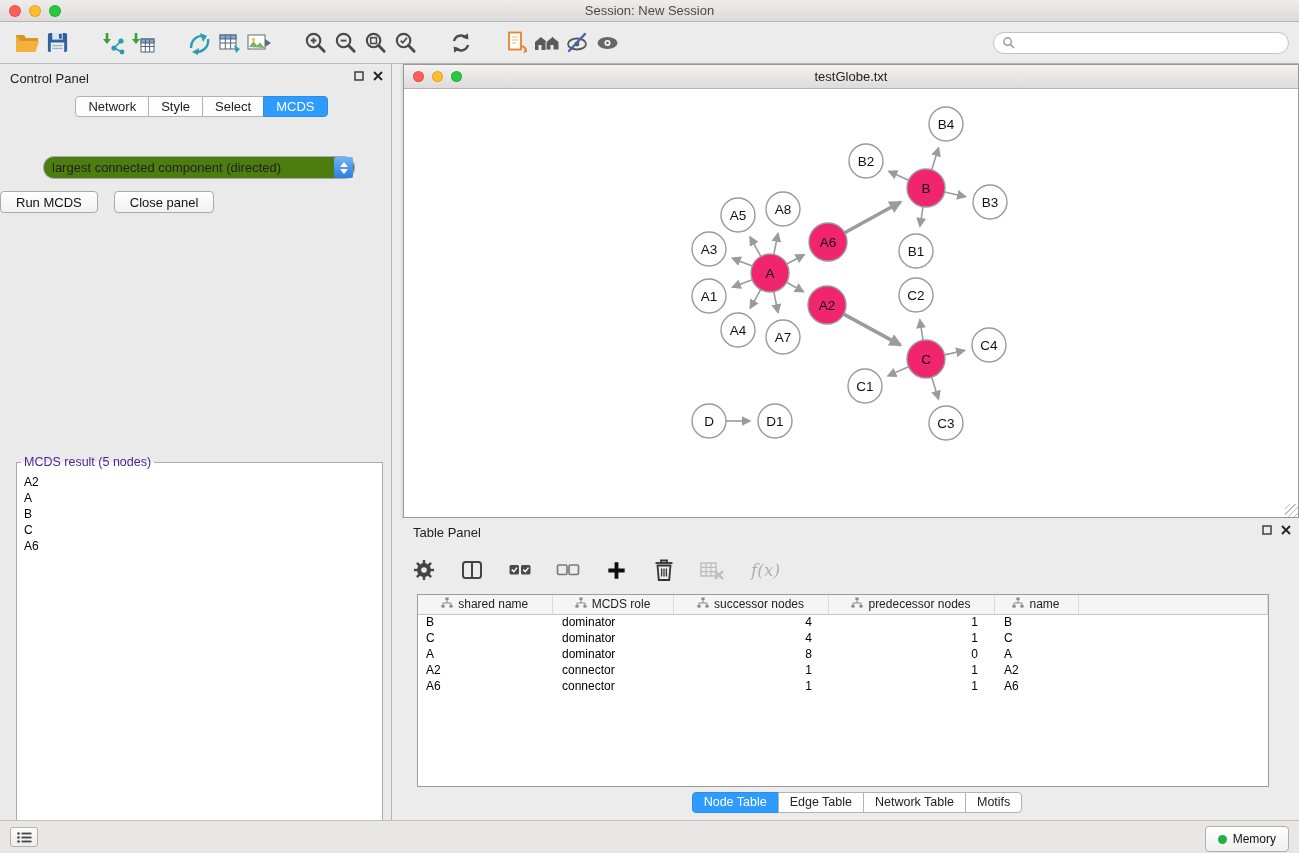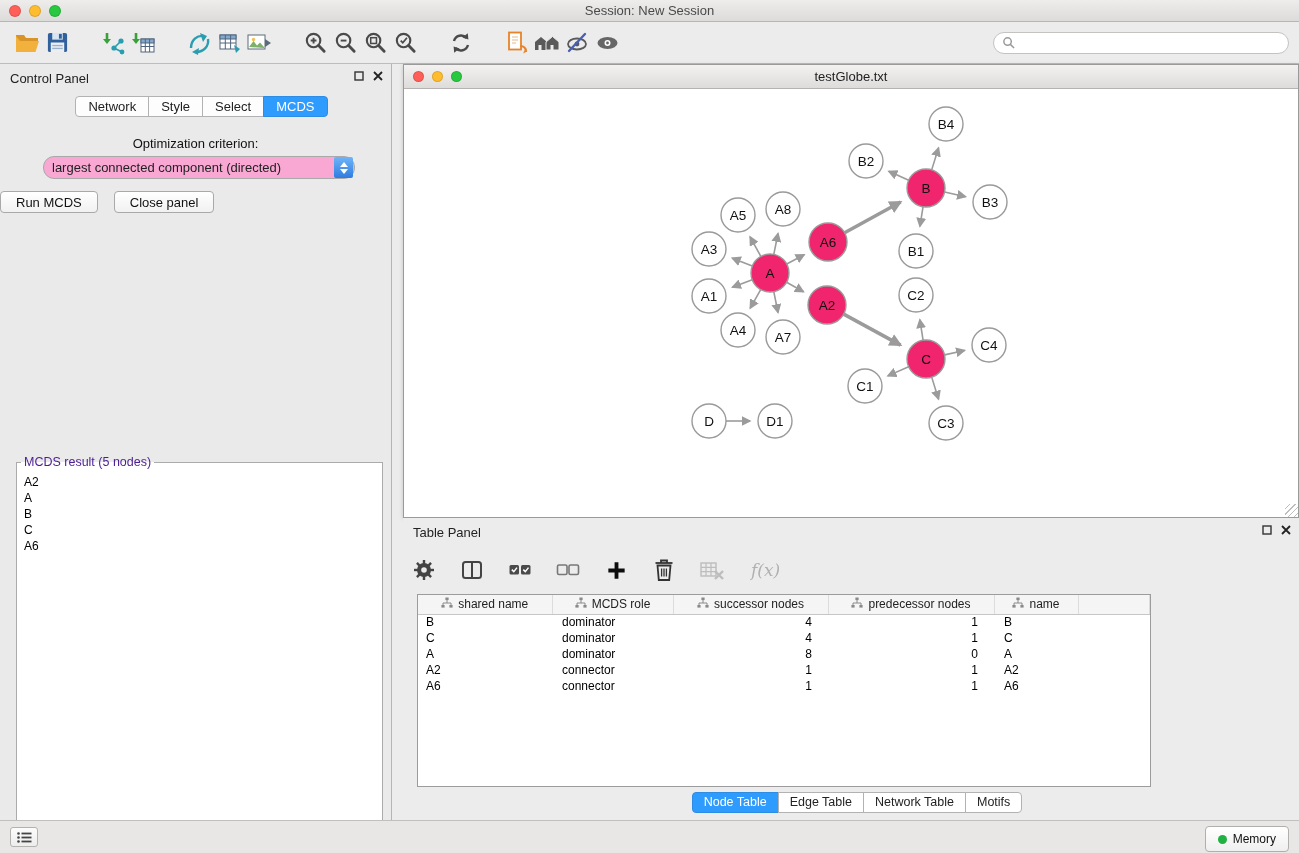--- a/index.html
+++ b/index.html
@@ -25,21 +25,21 @@
   .control-panel{position:absolute;left:0;top:64px;width:392px;height:756px;background:#eaeaea;border-right:1px solid #b5b5b5}
   .panel-head{position:absolute;left:0;top:0;width:100%;height:26px}
   .panel-head .ph-title{position:absolute;left:10px;top:7px;font-size:13px;color:#222}
   .panel-head .ph-icons{position:absolute;right:8px;top:7px;display:flex;gap:9px;align-items:center}
   .cp-tabs{position:absolute;left:0;top:32px;width:100%;display:flex;justify-content:center}
   .seg-tab{border:1px solid #b2b2b2;background:#fdfdfd;padding:2px 12px;font-size:13px;margin-left:-1px;color:#222;line-height:15px}
   .seg-tab:first-child{border-radius:4px 0 0 4px;margin-left:12px}
   .seg-tab:last-child{border-radius:0 4px 4px 0}
   .seg-tab.active{background:#2e9cff;border-color:#2d8ce4;color:#fff}
   .opt-label{position:absolute;left:0;top:72px;width:100%;text-align:center;font-size:13px;color:#111}
-  .combo{position:absolute;left:43px;top:92px;width:312px;height:23px;background:#f9a8d4;border:1px solid #a9a9a9;border-radius:11px;display:flex;align-items:center}
+  .combo{position:absolute;left:43px;top:92px;width:312px;height:23px;background:#4d7c0f;border:1px solid #a9a9a9;border-radius:11px;display:flex;align-items:center}
   .combo .combo-text{flex:1;padding-left:8px;font-size:13px;white-space:nowrap;overflow:hidden}
   .combo .stepper{width:19px;height:21px;border-radius:2px;background:linear-gradient(#6fb4f9,#2f7ce0);margin-right:1px;display:flex;flex-direction:column;align-items:center;justify-content:center;gap:2px}
   .cp-buttons{position:absolute;left:0;top:127px;width:100%;display:flex;gap:16px}
   .mac-btn{height:22px;padding:0 15px;border:1px solid #a9a9a9;border-radius:4px;background:linear-gradient(#ffffff,#f1f1f1);font-size:13px;font-family:"Liberation Sans",sans-serif;color:#111}
   .result-box{position:absolute;left:16px;top:391px;width:367px;height:409px;border:1px solid #ababab;background:#fff}
   .result-box legend{font-size:12.5px;color:#4c1d95;margin-left:4px;padding:0 3px;background:transparent}
   .result-list{position:absolute;left:3px;top:3px;right:3px;bottom:3px;background:#fff;overflow:hidden;padding:2px 0 0 4px}
   .result-item{font-size:12px;line-height:16px;color:#000}
 
   
@@ -51,21 +51,21 @@
   .net-canvas svg{position:absolute;left:0;top:0}
   .node-label{font-family:"Liberation Sans",sans-serif;font-size:13.5px;fill:#111;pointer-events:none}
   .resize-grip{position:absolute;right:0;bottom:0;width:13px;height:13px;background:
     repeating-linear-gradient(135deg,transparent 0 3px,#bdbdbd 3px 4px)}
 
   
   .table-panel{position:absolute;left:403px;top:518px;width:896px;height:302px;background:#ececec}
   .tp-toolbar{position:absolute;left:8px;top:32px;height:40px;display:flex;align-items:center;gap:22px}
   .tp-btn{width:26px;height:26px;display:flex;align-items:center;justify-content:center}
   .fx-label{font-family:"DejaVu Serif",serif;font-style:italic;font-size:17px;color:#b0b0b0;margin-left:4px}
-  .table-wrap{position:absolute;left:14px;top:76px;width:734px;height:193px;background:#fff;border:1px solid #9c9c9c;overflow:hidden}
+  .table-wrap{position:absolute;left:14px;top:76px;width:852px;height:193px;background:#fff;border:1px solid #9c9c9c;overflow:hidden}
   table{border-collapse:collapse;width:100%;table-layout:fixed;font-size:12px}
   thead th{background:#f5f5f5;border-right:1px solid #dcdcdc;border-bottom:1px solid #c6c6c6;font-weight:normal;height:19px;padding:0 4px;white-space:nowrap;color:#222}
   thead th .thc{display:flex;align-items:center;justify-content:center;gap:5px}
   tbody td{height:16px;padding:0 10px;white-space:nowrap;color:#000;overflow:hidden}
   tbody td:first-child{padding-left:8px}
   tbody td.num{text-align:right;padding-right:16px}
   .tp-tabs{position:absolute;left:0;top:274px;width:100%;display:flex;justify-content:center}
   .tp-tabs .seg-tab{font-size:12.5px;padding:2px 11px;background:#fff}
   .tp-tabs .seg-tab.active{background:#2e9cff;color:#fff}
 
@@ -240,21 +240,20 @@
           <path d="M1 1l8 8M9 1l-8 8" stroke="#222" stroke-width="1.8"></path>
         </svg>
     </span>
   </div>
   <div class="cp-tabs" id="cp-tabs">
       <div class="seg-tab">Network</div>
       <div class="seg-tab">Style</div>
       <div class="seg-tab">Select</div>
       <div class="seg-tab active">MCDS</div>
     </div>
-  <div class="opt-label">Optimization criterion:</div>
   <div class="combo">
     <span class="combo-text">largest connected component (directed)</span>
     <span class="stepper">
       <svg width="8" height="5" viewBox="0 0 8 5">
           <path d="M0 5l4-5 4 5z" fill="#fff"></path>
         </svg>
       <svg width="8" height="5" viewBox="0 0 8 5">
           <path d="M0 0l4 5 4-5z" fill="#fff"></path>
         </svg>
     </span>

